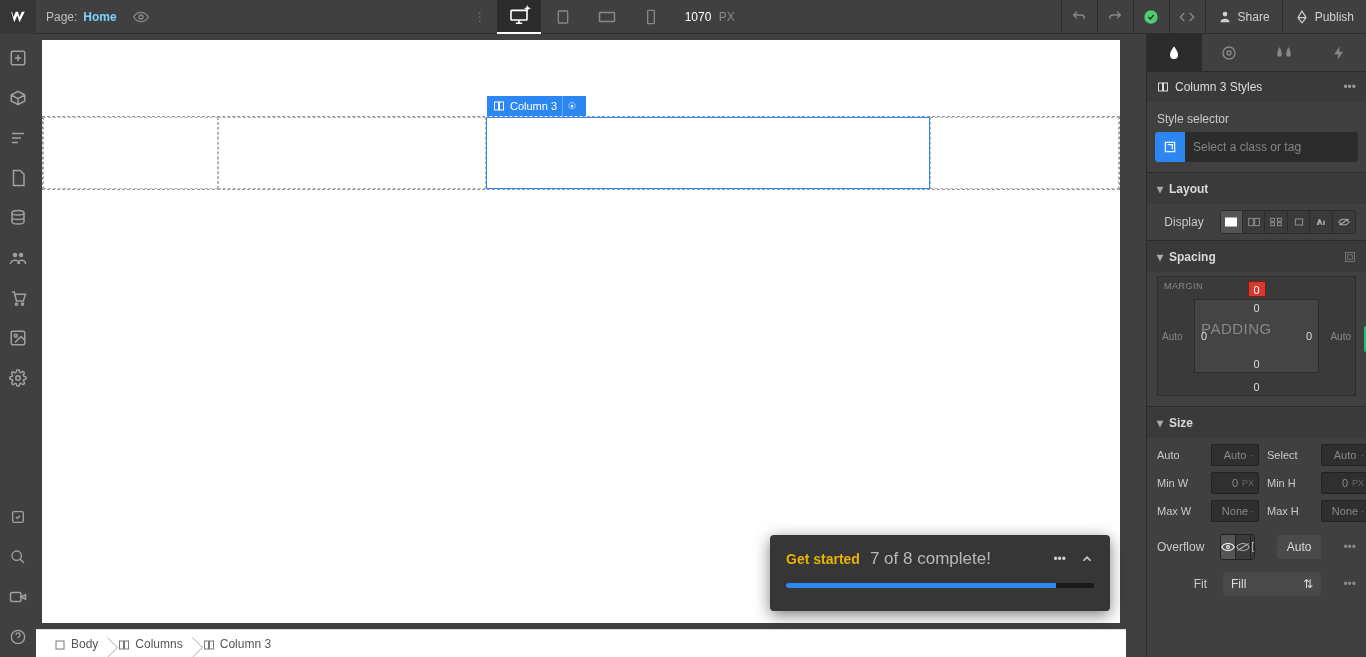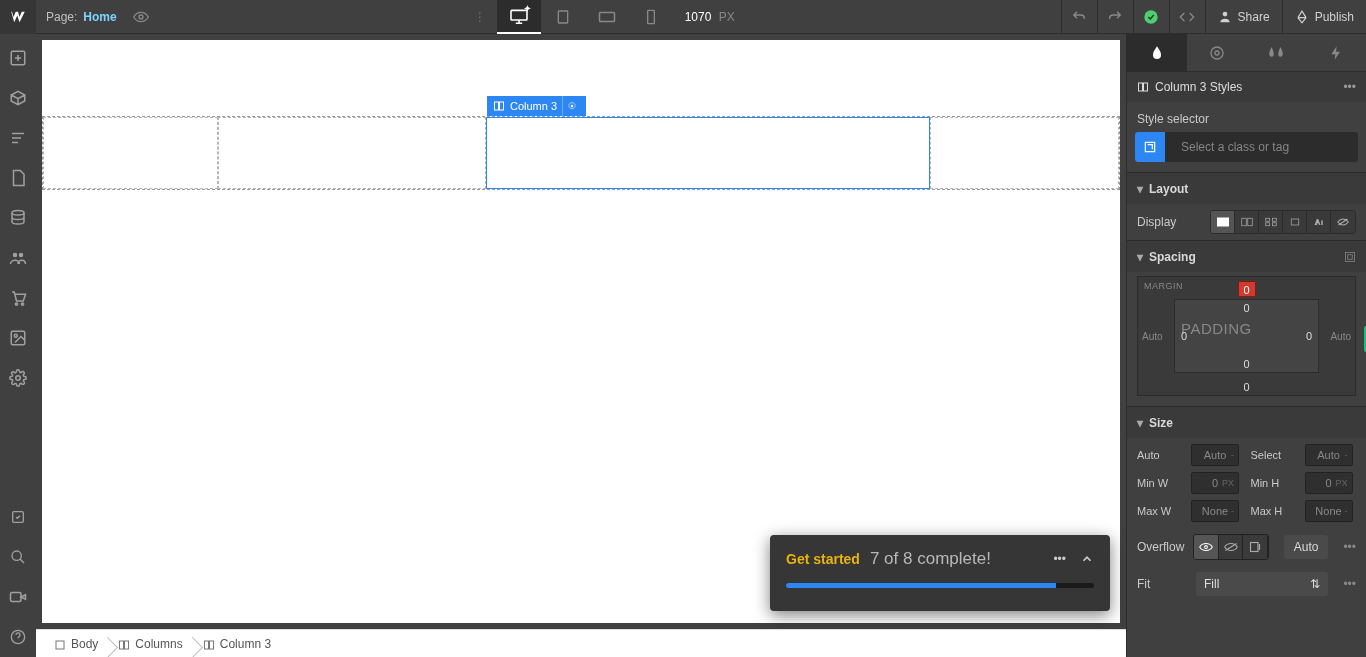--- a/index.html
+++ b/index.html
@@ -50,37 +50,37 @@
 .toast-bar { margin-top:14px; height:5px; background:#1a1a1a; border-radius:3px; overflow:hidden; }
 .toast-fill { height:100%; width:87.5%; background:#2d87f3; }
 
 
 .breadcrumbs { position:absolute; left:36px; right:240px; bottom:0; height:28px; background:#fff; display:flex; align-items:center; padding:0 8px; gap:0; font-size:12px; color:#555; border-top:1px solid #ddd; }
 .crumb { display:flex; align-items:flex-end; gap:5px; padding:0 10px; position:relative; }
 .crumb::after { content:""; position:absolute; right:-7px; top:3px; width:14px; height:14px; border-top:1px solid #bbb; border-right:1px solid #bbb; transform:rotate(45deg); }
 .crumb:last-child::after { display:none; }
 
 
-.rightpanel { position:absolute; right:0; top:34px; bottom:0; width:240px; background:#404040; display:flex; flex-direction:column; border-left:1px solid #2c2c2c; overflow:hidden; }
+.rightpanel { position:absolute; right:0; top:34px; bottom:0; width:220px; background:#404040; display:flex; flex-direction:column; border-left:1px solid #2c2c2c; overflow:hidden; }
 .rp-tabs { height:38px; display:flex; border-bottom:1px solid #2c2c2c; }
 .rp-tab { flex:1; display:flex; align-items:center; justify-content:center; color:#888; }
 .rp-tab.active { background:#2c2c2c; color:#fff; }
 .rp-section-title { height:30px; display:flex; align-items:center; padding:0 10px; background:#3a3a3a; color:#ddd; gap:6px; }
 .rp-more { margin-left:auto; color:#999; }
 .rp-btn-wide { margin:6px 8px; height:28px; background:#4b4b4b; border-radius:3px; display:flex; align-items:center; justify-content:center; gap:6px; color:#ddd; font-size:12px; }
 .rp-label { padding:10px 10px 6px; color:#c9c9c9; font-size:12px; }
 .rp-selector { margin:0 8px 10px; height:30px; display:flex; align-items:center; background:#2c2c2c; border-radius:3px; }
 .rp-selector-icon { width:30px; height:30px; background:#2d87f3; display:flex; align-items:center; justify-content:center; border-radius:3px 0 0 3px; }
-.rp-selector-input { flex:1; padding:0 16px; color:#858585; font-size:12px; }
+.rp-selector-input { flex:1; padding:0 8px; color:#858585; font-size:12px; }
 
 .rp-accordion-head { height:32px; display:flex; align-items:center; padding:0 10px; background:#3a3a3a; font-weight:600; gap:6px; border-top:1px solid #2c2c2c; }
 .rp-accordion-head .tog { color:#aaa; }
 .rp-accordion-head .extra { margin-left:auto; color:#888; }
 
-.rp-row { display:flex; align-items:center; padding:6px 10px; gap:9px; }
+.rp-row { display:flex; align-items:center; padding:6px 10px; gap:16px;text-align:right; }
 .rp-row-label { width:50px; color:#c9c9c9; }
 .disp-btns { display:flex; gap:0; border:1px solid #2c2c2c; border-radius:3px; overflow:hidden; margin-left:auto; }
 .disp-btn { width:24px; height:22px; display:flex; align-items:center; justify-content:center; background:#3a3a3a; color:#aaa; border-right:1px solid #2c2c2c; }
 .disp-btn:last-child { border:none; }
 .disp-btn.active { background:#555; color:#fff; }
 
 
 .spacing-box { margin:4px 10px 10px; height:120px; position:relative; background:#3a3a3a; border:1px solid #2c2c2c; }
 .sp-margin-label { position:absolute; left:6px; top:4px; font-size:9px; color:#888; letter-spacing:.5px; }
 .sp-padding { position:absolute; left:36px; right:36px; top:22px; bottom:22px; background:#444; border:1px solid #2c2c2c; }

